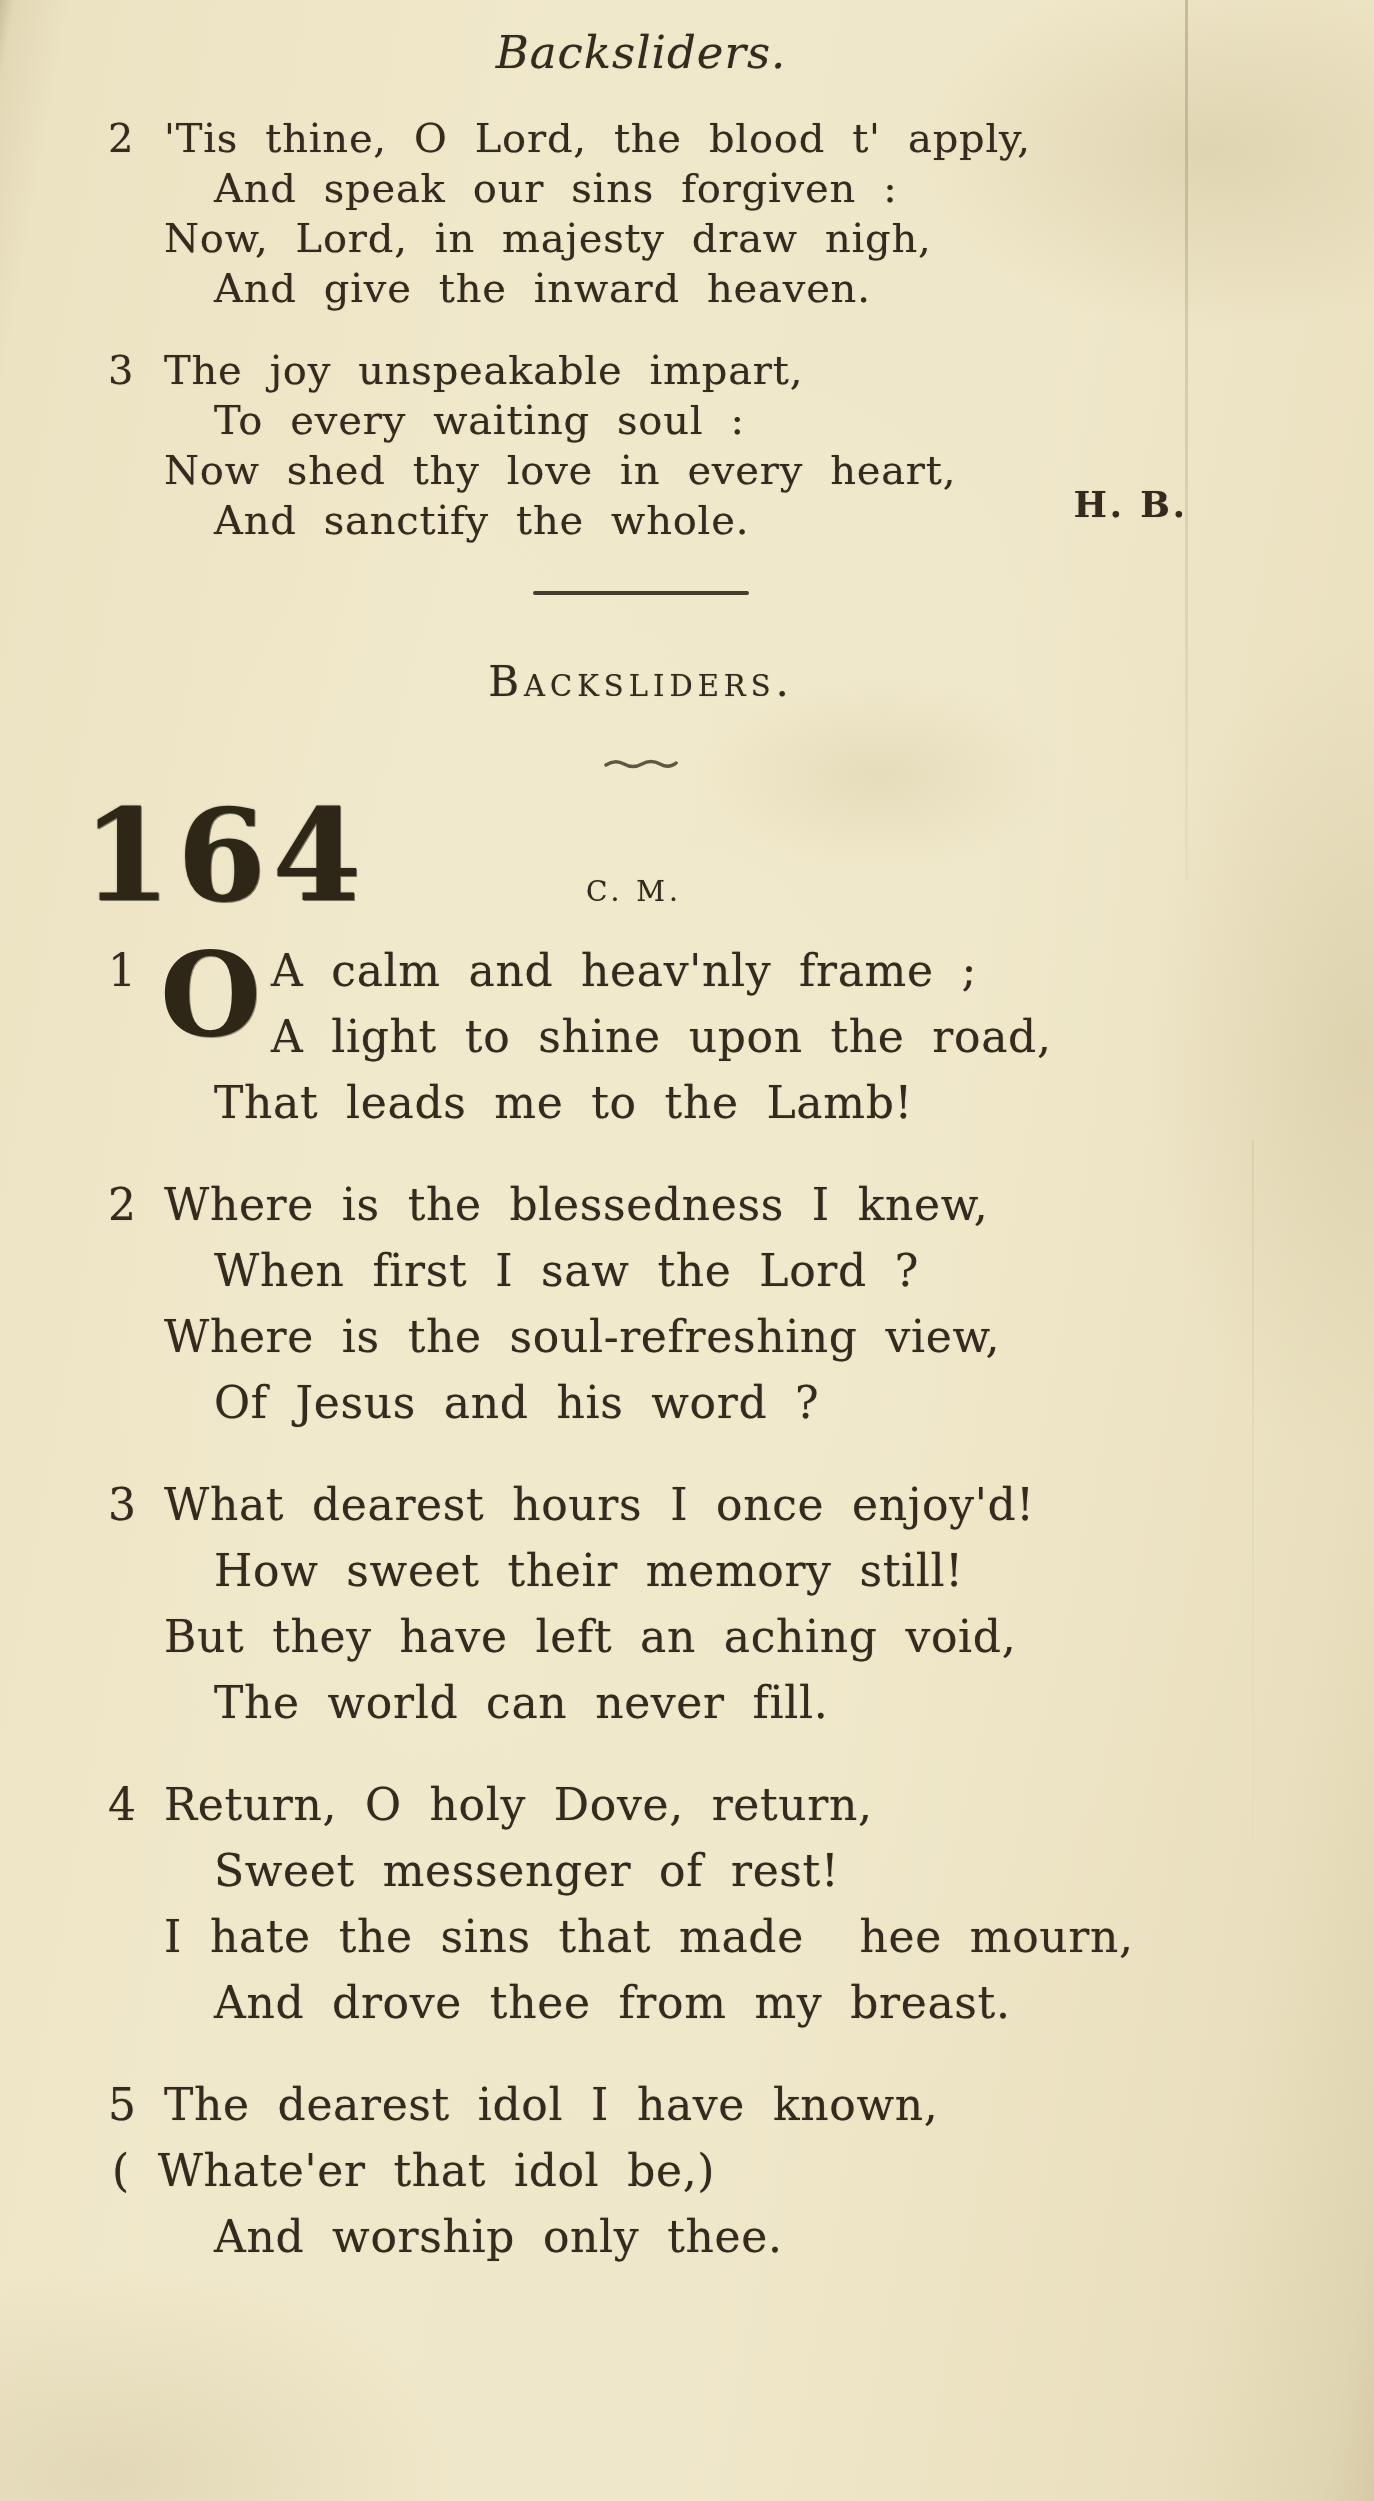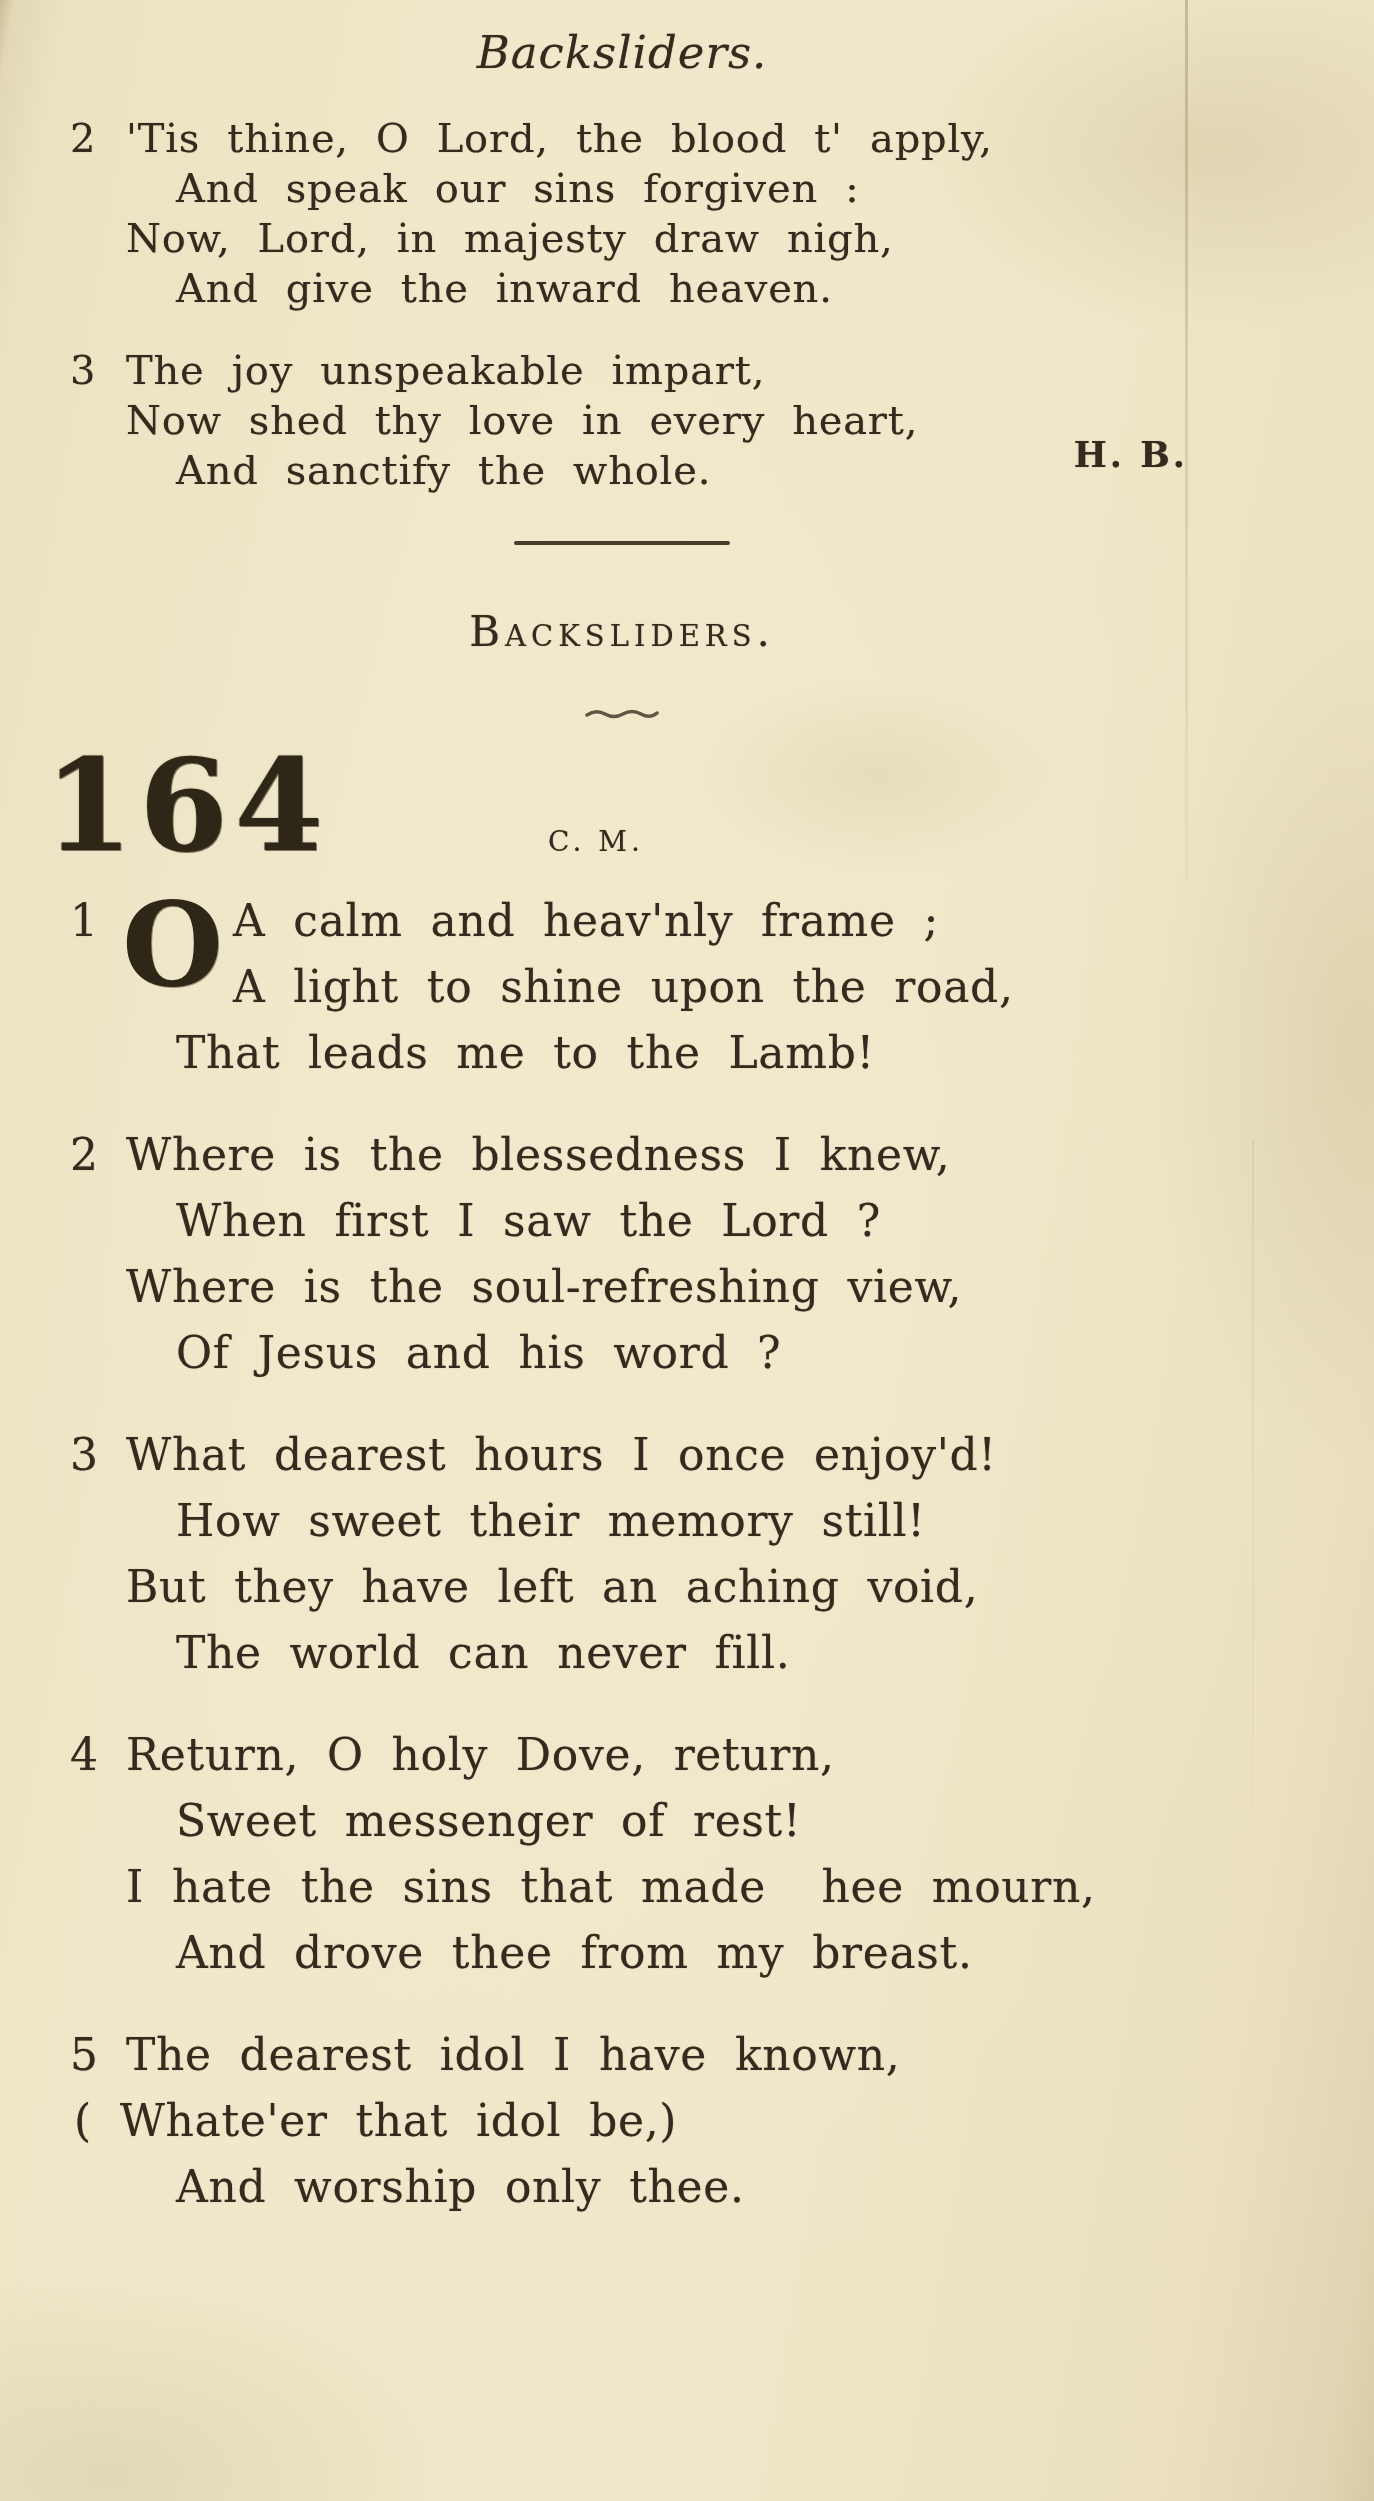--- a/index.html
+++ b/index.html
@@ -52,21 +52,21 @@
     top: 1140px;
     right: 120px;
     width: 2px;
     height: 700px;
     background: linear-gradient(to bottom, rgba(130,115,75,0.12), rgba(130,115,75,0.02));
     pointer-events: none;
   }
 
   .content {
     position: relative;
-    padding: 26px 200px 40px 70px; 
+    padding: 26px 200px 40px 108px; 
   }
 
   .running-header {
     font-style: italic;
     font-size: 45px;
     text-align: center;
     letter-spacing: 1px;
     word-spacing: 0.15em;
     margin-bottom: 34px;
     text-shadow: 0 0 1px rgba(52,43,30,0.45);
@@ -195,20 +195,21 @@
           <div class="line indent">And speak our sins forgiven :</div>
           <div class="line">Now, Lord, in majesty draw nigh,</div>
           <div class="line indent">And give the inward heaven.</div>
         </div>
       </div>
 
       <div class="verse">
         <span class="vnum">3</span>
         <div class="lines">
           <div class="line">The joy unspeakable impart,</div>
+          <div class="line indent">To every waiting soul :</div>
           <div class="line">Now shed thy love in every heart,</div>
           <div class="line indent">And sanctify the whole.</div>
         </div>
         <span class="attribution">H. B.</span>
       </div>
 
     </section>
 
     <div class="rule-divider"></div>
 

